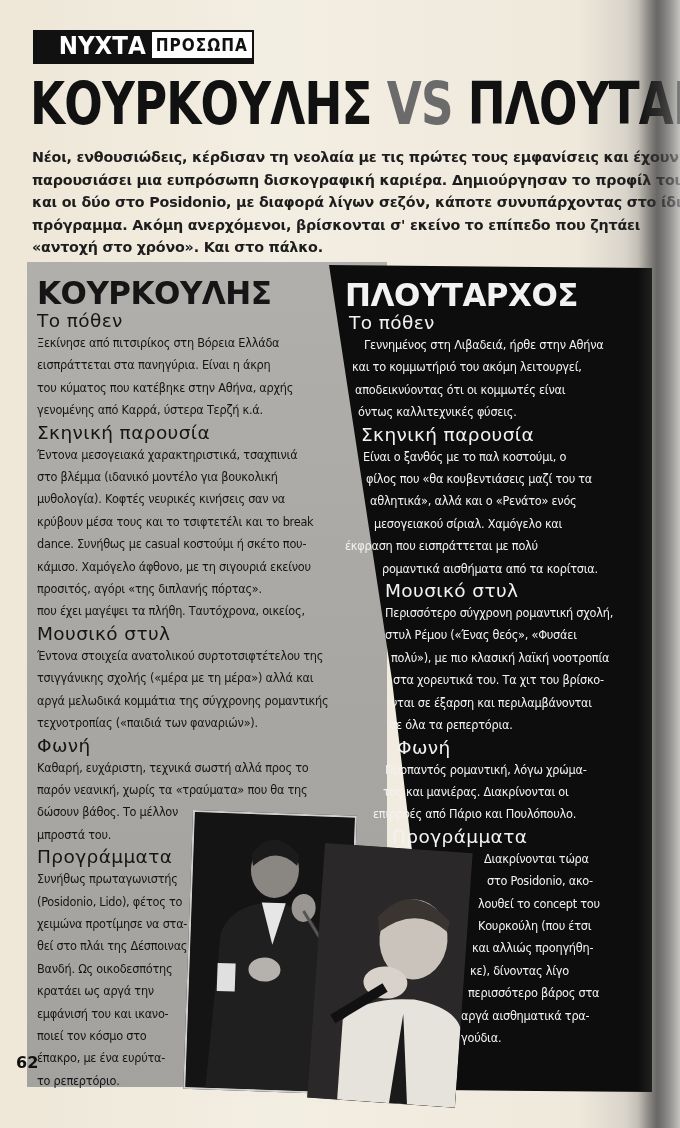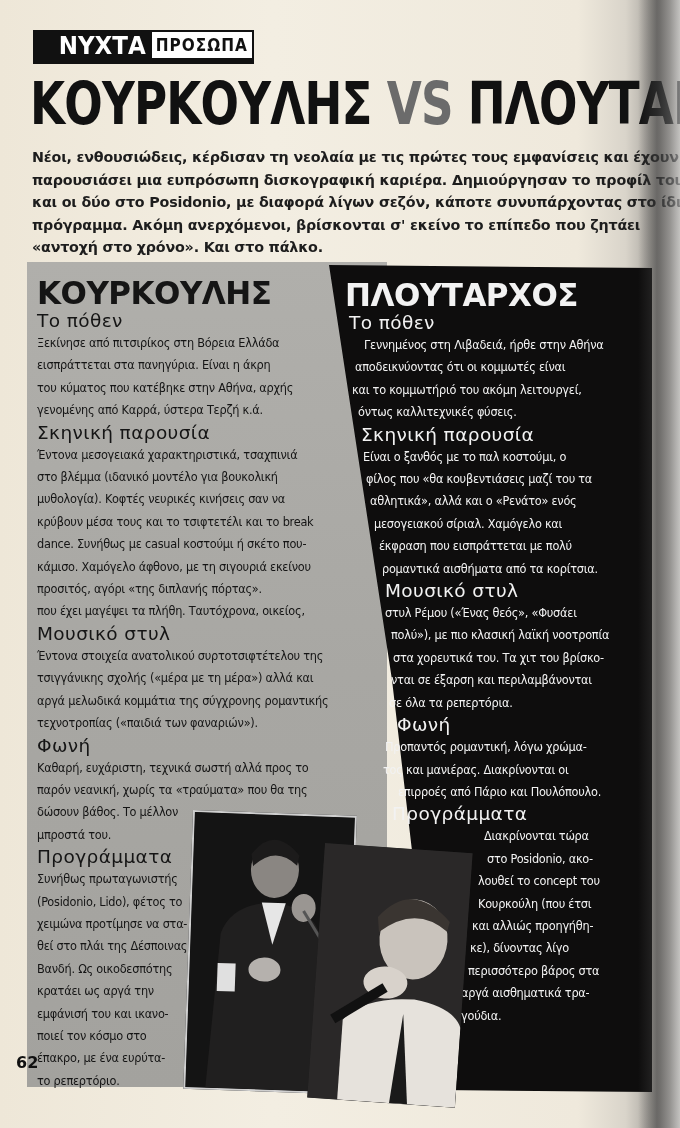--- a/index.html
+++ b/index.html
@@ -102,46 +102,47 @@
         <span class="line">το ρεπερτόριο.</span>
       </div>
     </div>
   </div>
 
   <div class="col right" style="left:345px;top:278px;width:300px;">
     <div class="name">ΠΛΟΥΤΑΡΧΟΣ</div>
     <div class="hd" style="margin-left:4px;">Το πόθεν</div>
     <div class="tx">
       <span class="line" style="margin-left:19px">Γεννημένος στη Λιβαδειά, ήρθε στην Αθήνα</span>
+      <span class="line" style="margin-left:7px">και το κομμωτήριό του ακόμη λειτουργεί,</span>
       <span class="line" style="margin-left:10px">αποδεικνύοντας ότι οι κομμωτές είναι</span>
-      <span class="line" style="margin-left:7px">και το κομμωτήριό του ακόμη λειτουργεί,</span>
       <span class="line" style="margin-left:13px">όντως καλλιτεχνικές φύσεις.</span>
     </div>
     <div class="hd" style="margin-left:16px;">Σκηνική παρουσία</div>
     <div class="tx">
       <span class="line" style="margin-left:18px">Είναι ο ξανθός με το παλ κοστούμι, ο</span>
       <span class="line" style="margin-left:21px">φίλος που «θα κουβεντιάσεις μαζί του τα</span>
       <span class="line" style="margin-left:25px">αθλητικά», αλλά και ο «Ρενάτο» ενός</span>
       <span class="line" style="margin-left:29px">μεσογειακού σίριαλ. Χαμόγελο και</span>
-      <span class="line" style="margin-left:34px">έκφραση που εισπράττεται με πολύ</span>
+      <span class="line" style="">έκφραση που εισπράττεται με πολύ</span>
       <span class="line" style="margin-left:37px">ρομαντικά αισθήματα από τα κορίτσια.</span>
     </div>
     <div class="hd" style="margin-left:40px;">Μουσικό στυλ</div>
     <div class="tx">
+      <span class="line" style="margin-left:40px">Περισσότερο σύγχρονη ρομαντική σχολή,</span>
       <span class="line" style="margin-left:40px">στυλ Ρέμου («Ένας θεός», «Φυσάει</span>
       <span class="line" style="margin-left:46px">πολύ»), με πιο κλασική λαϊκή νοοτροπία</span>
       <span class="line" style="margin-left:48px">στα χορευτικά του. Τα χιτ του βρίσκο-</span>
       <span class="line" style="margin-left:46px">νται σε έξαρση και περιλαμβάνονται</span>
       <span class="line" style="margin-left:44px">σε όλα τα ρεπερτόρια.</span>
     </div>
     <div class="hd" style="margin-left:52px;">Φωνή</div>
     <div class="tx">
       <span class="line" style="margin-left:40px">Προπαντός ρομαντική, λόγω χρώμα-</span>
       <span class="line" style="margin-left:38px">τος και μανιέρας. Διακρίνονται οι</span>
-      <span class="line" style="margin-left:53px">επιρροές από Πάριο και Πουλόπουλο.</span>
+      <span class="line" style="margin-left:28px">επιρροές από Πάριο και Πουλόπουλο.</span>
     </div>
     <div class="hd" style="margin-left:47px;">Προγράμματα</div>
     <div class="tx">
       <span class="line" style="margin-left:139px">Διακρίνονται τώρα</span>
       <span class="line" style="margin-left:142px">στο Posidonio, ακο-</span>
       <span class="line" style="margin-left:133px">λουθεί το concept του</span>
       <span class="line" style="margin-left:133px">Κουρκούλη (που έτσι</span>
       <span class="line" style="margin-left:127px">και αλλιώς προηγήθη-</span>
       <span class="line" style="margin-left:125px">κε), δίνοντας λίγο</span>
       <span class="line" style="margin-left:123px">περισσότερο βάρος στα</span>

